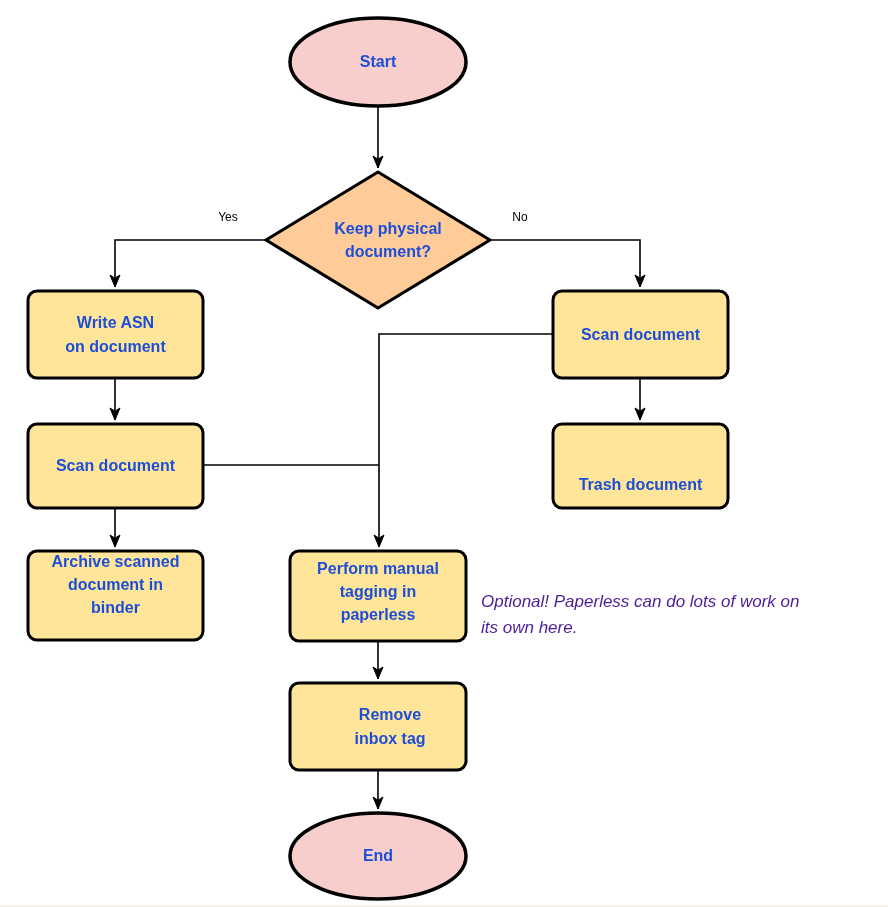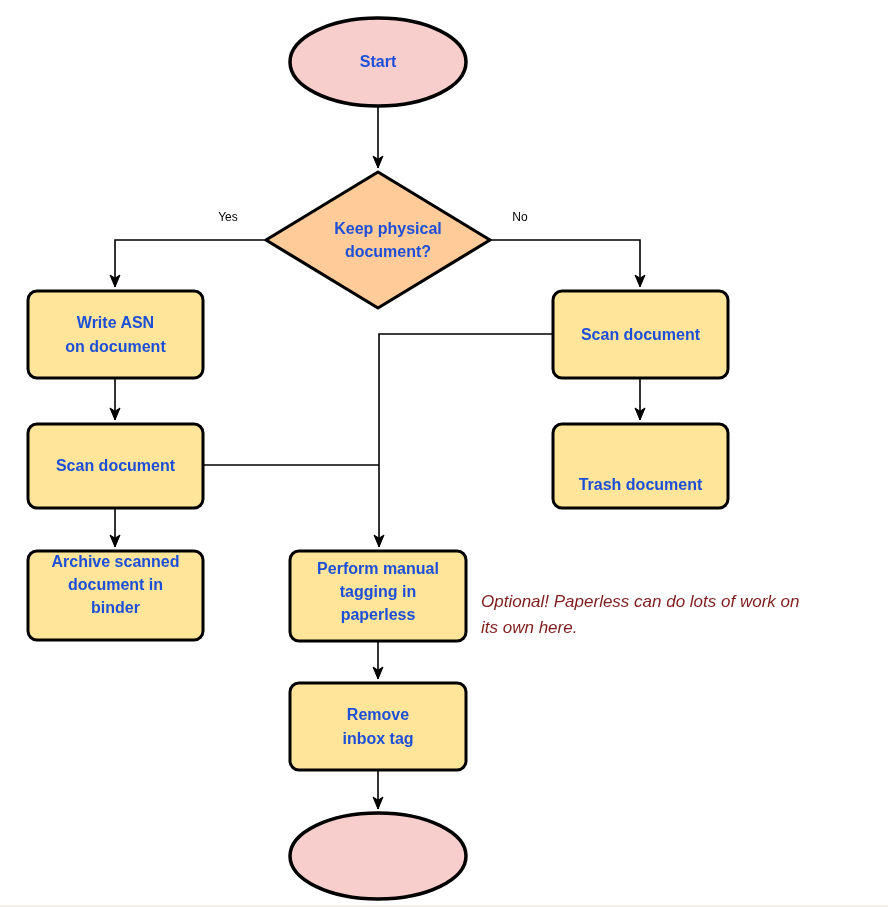--- a/index.html
+++ b/index.html
@@ -39,21 +39,21 @@
     position: absolute;
     font-size: 12px;
     color: #000000;
     text-align: center;
   }
   .annotation {
     position: absolute;
     font-size: 17px;
     font-style: italic;
     line-height: 1.5;
-    color: #7f1d1d;
+    color: #4c1d95;
     white-space: pre-line;
   }
   .bottom-line {
     position: absolute;
     left: 0;
     bottom: 0;
     width: 888px;
     height: 2px;
     background: #f3f0e4;
   }
@@ -123,22 +123,23 @@
 binder</div>
 
   <div class="node-label" style="left:553px; top:291px; width:175px; height:87px;">Scan document</div>
 
   <div class="node-label" style="left:553px; top:424px; width:175px; height:84px;margin-top:19px;">Trash document</div>
 
   <div class="node-label" style="left:290px; top:551px; width:176px; height:81px;">Perform manual
 tagging in
 paperless</div>
 
-  <div class="node-label" style="left:290px; top:683px; width:176px; height:87px;">Remove
+  <div class="node-label" style="left:290px; top:683px; width:176px; height:87px;padding-left:12px;">Remove
 inbox tag</div>
 
+  <div class="node-label" style="left:290px; top:813px; width:176px; height:86px;">End</div>
 
   <div class="annotation" style="left:481px; top:589px; width:404px;">Optional! Paperless can do lots of work on
 its own here.</div>
 
   <div class="bottom-line"></div>
 
 </div>
 
 </body></html>

